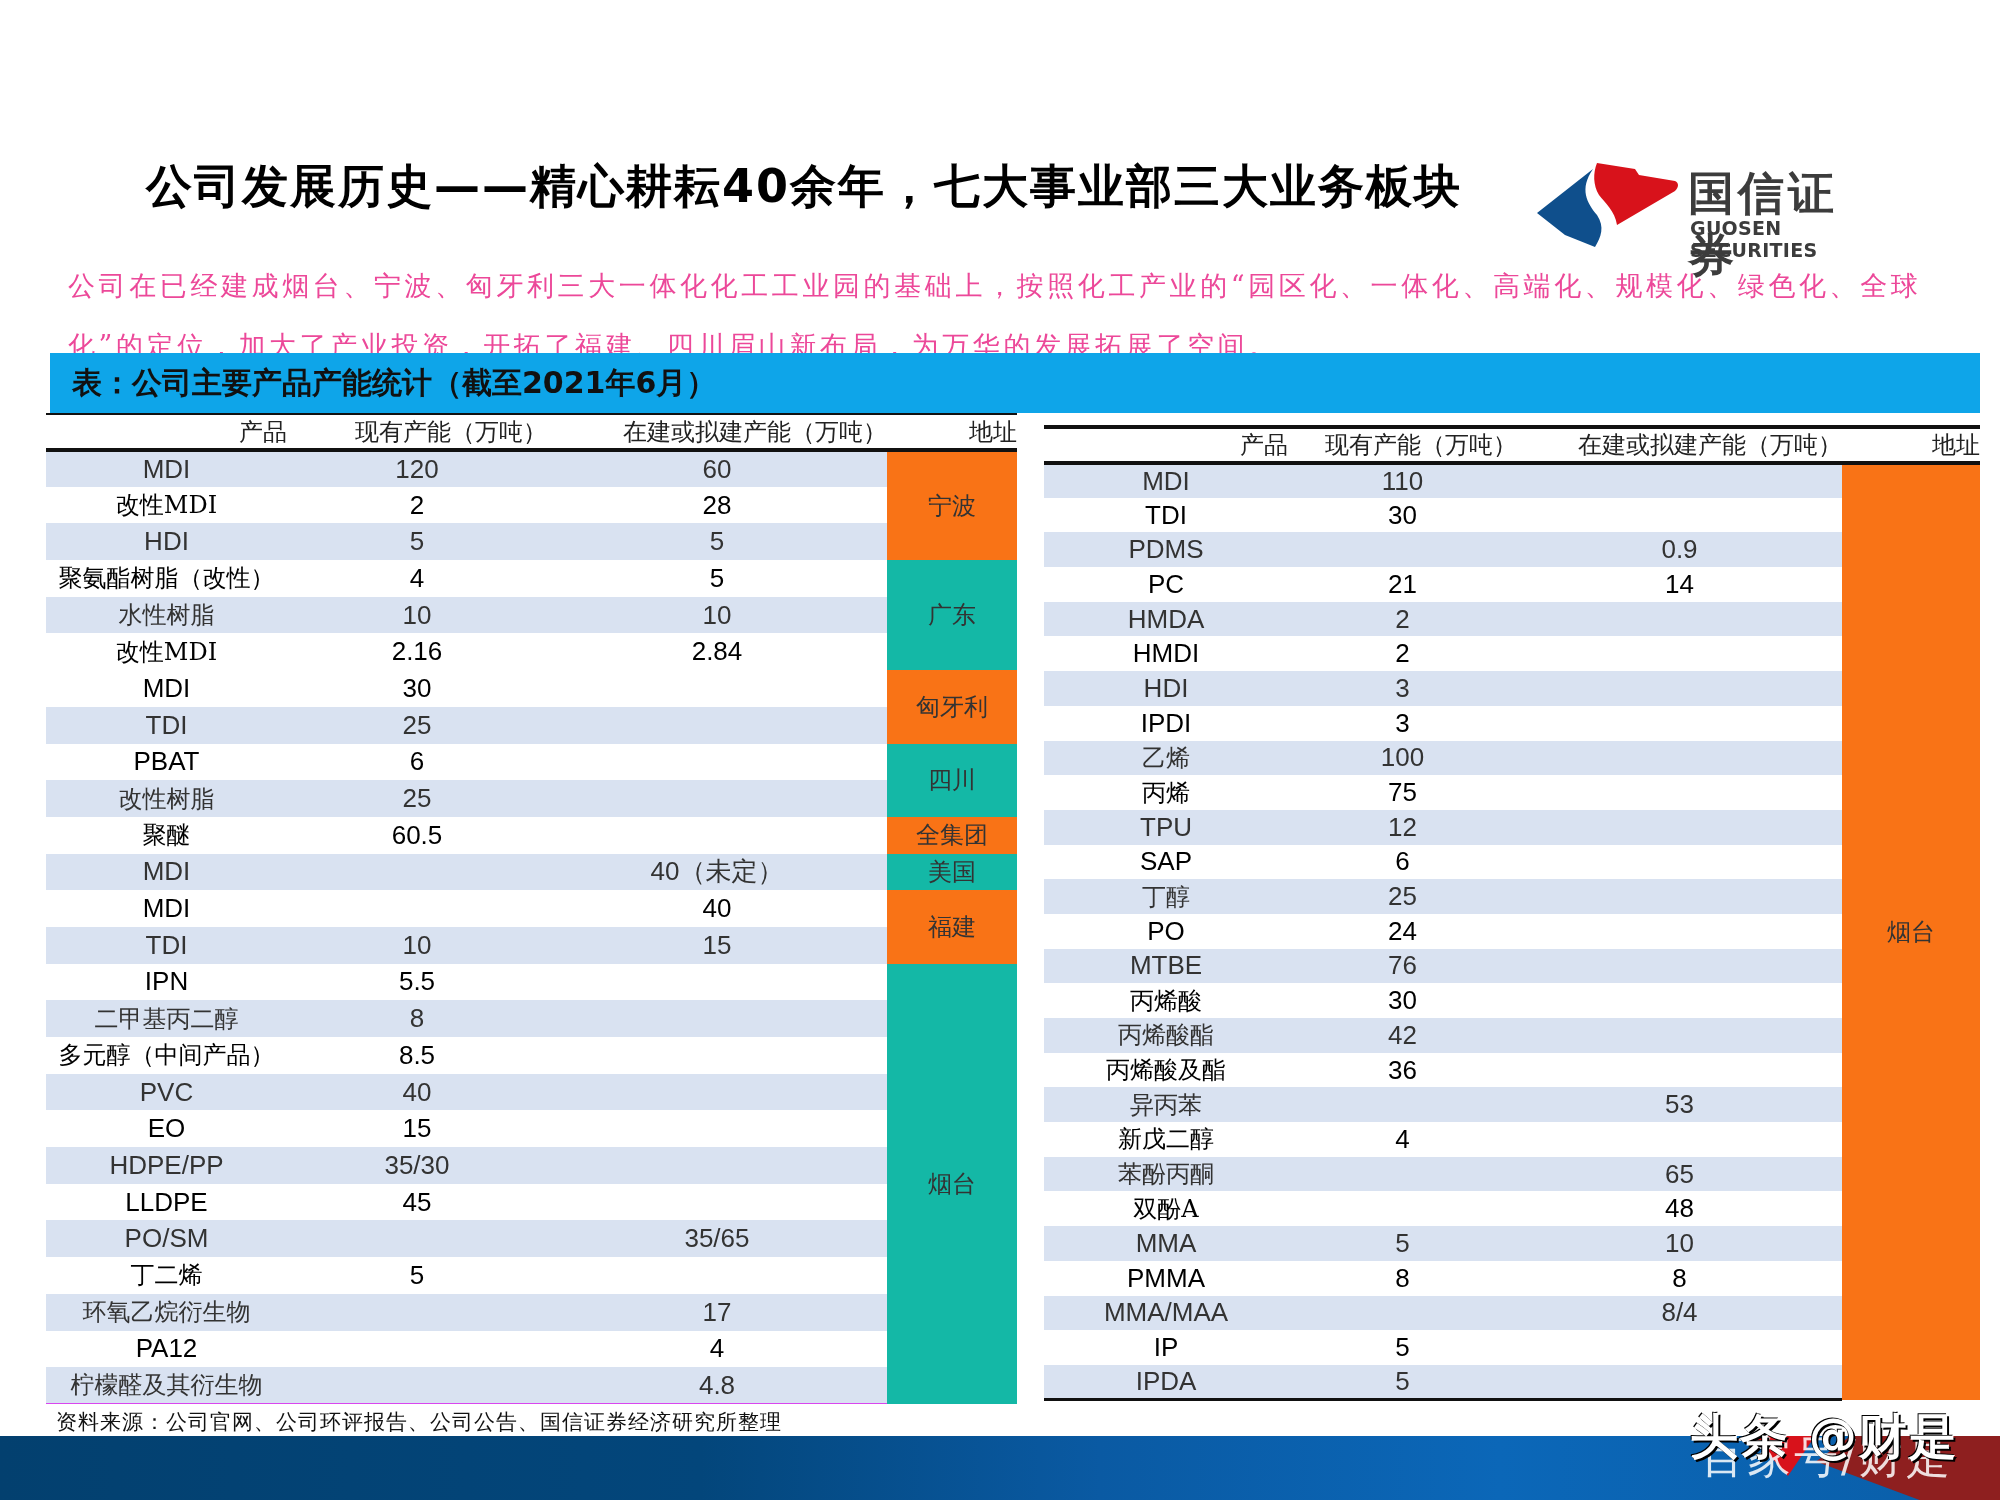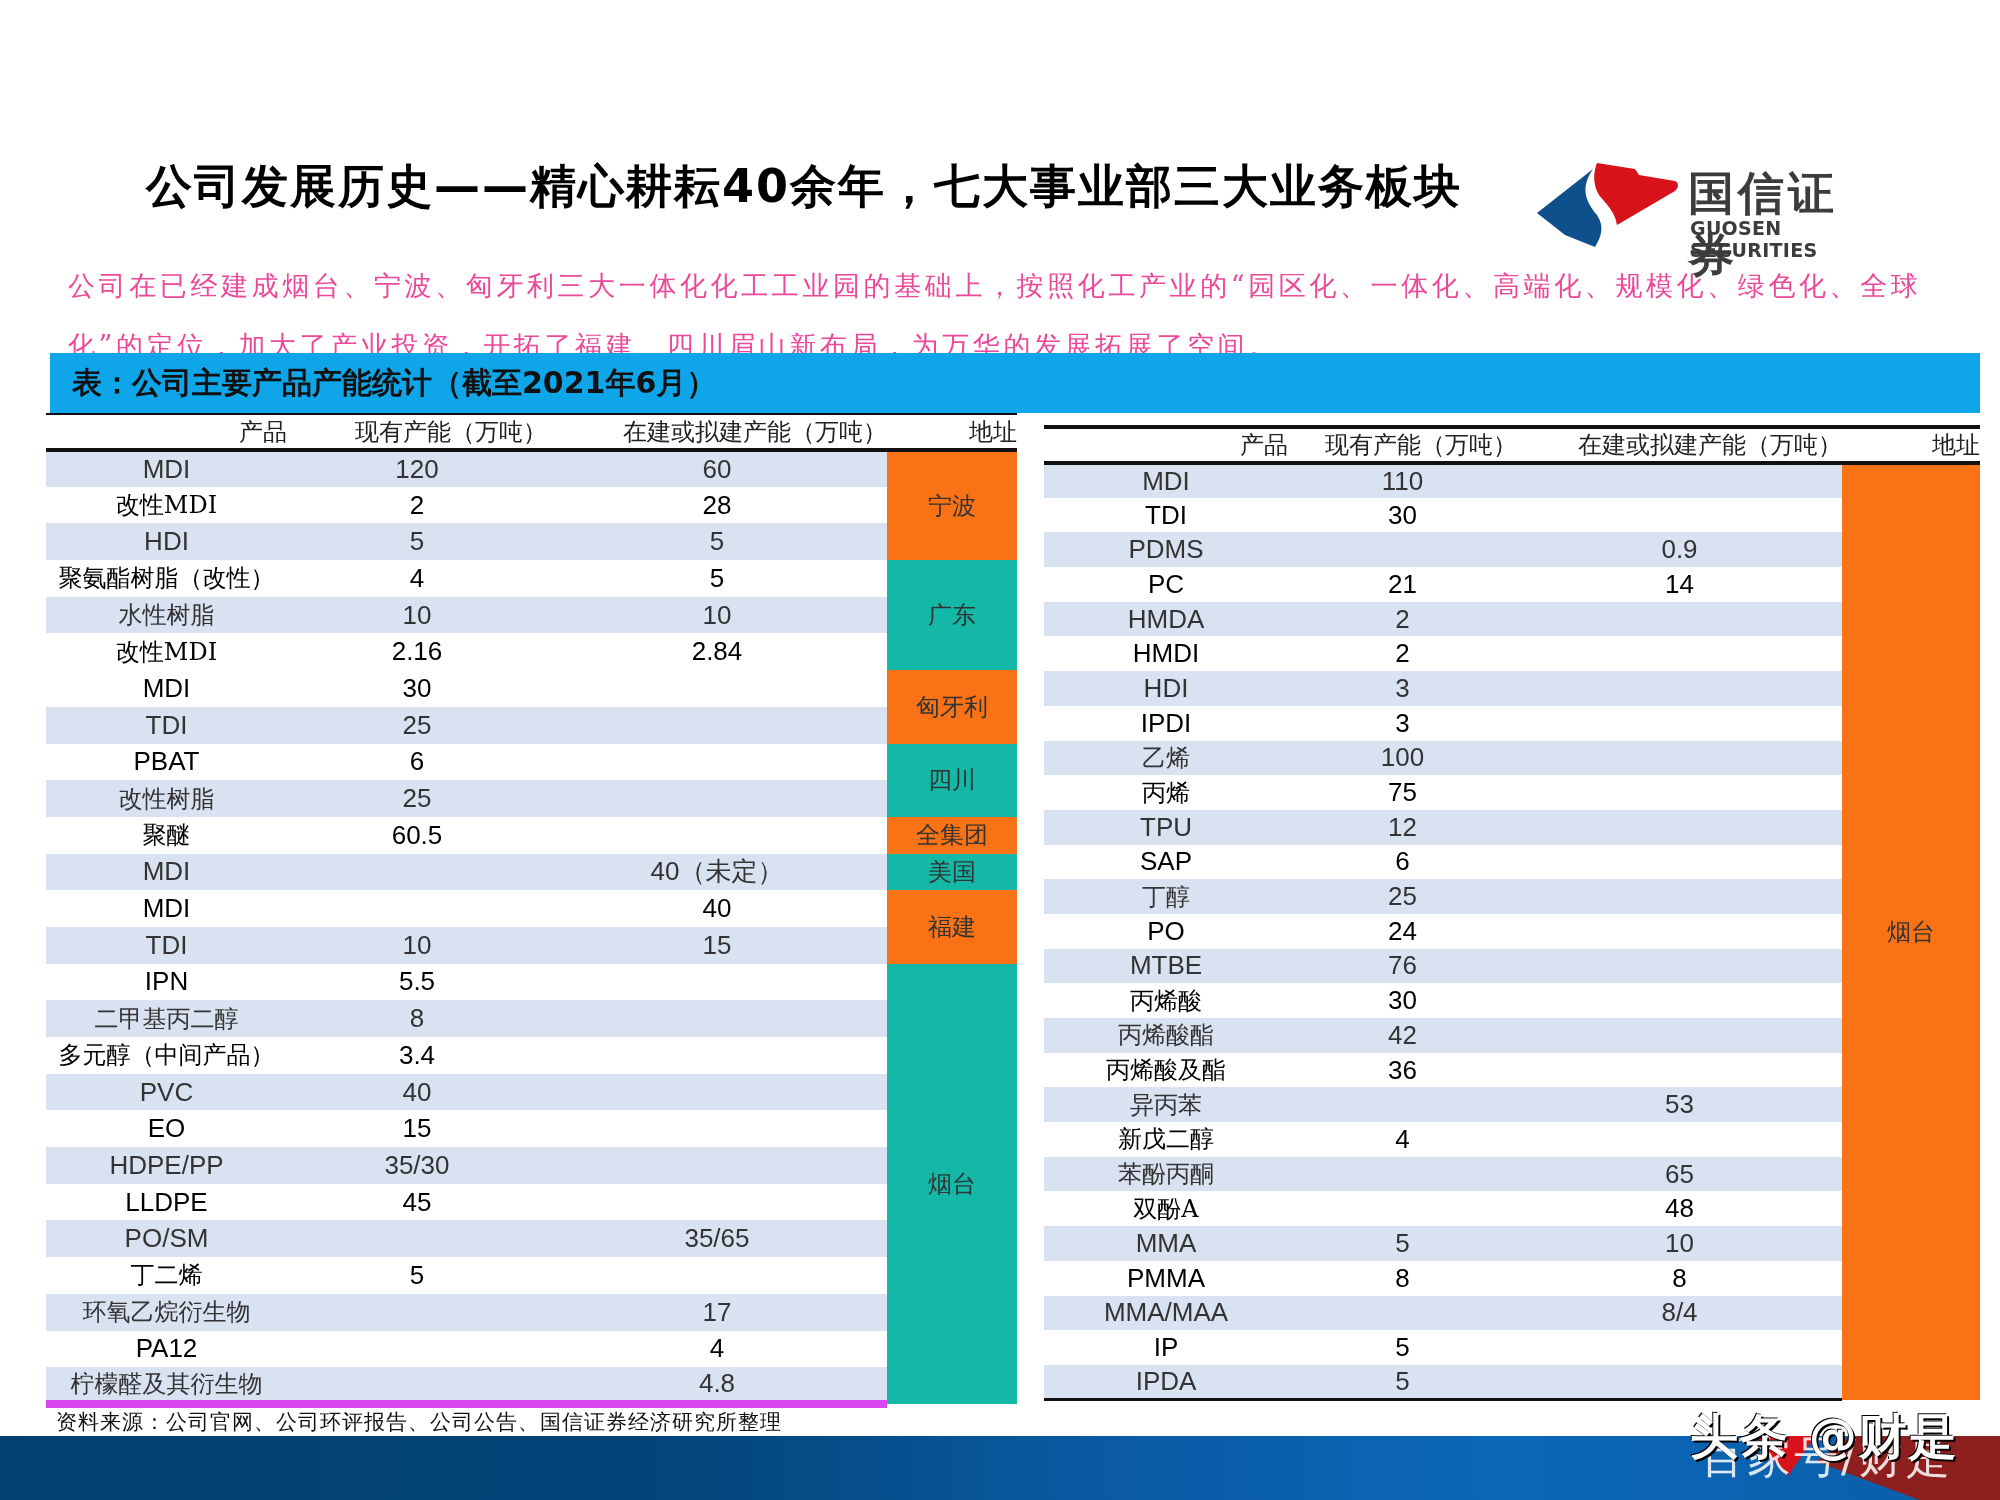--- a/index.html
+++ b/index.html
@@ -27,21 +27,21 @@
   tr.f td.c{background:#d9e2f1;color:#333;}
   tr.w td.c{background:#fff;color:#000;}
   td.addr{font-family:"DejaVu Serif","Liberation Serif",serif;font-size:24px;color:#333;}
   td.addr.fill{background:#f97316;}
   td.addr.nofill{background:#14b8a6;}
   td.cn{font-family:"DejaVu Serif","Liberation Serif",serif;font-size:24px;}
   #tL{left:46px;top:413px;width:971px;}
   #tL thead tr{height:36px;}
   #tL thead th{border-top:2px solid #111;border-bottom:4px solid #111;}
   #tL tbody tr{height:36.7px;}
-  #tL tbody tr:last-child td{border-bottom:8px solid #d946ef;}
+  #tL tbody tr:last-child td{border-bottom:1px solid #d946ef;}
   #tR{left:1044px;top:425px;width:936px;}
   #tR thead tr{height:35px;}
   #tR thead th{border-top:4px solid #111;border-bottom:4px solid #111;}
   #tR tbody tr{height:34.7px;}
   #tR tbody tr:last-child td{border-bottom:3px solid #111;margin-left:48px;}
   .source{position:absolute;left:56px;top:1408px;font-size:21px;color:#111;letter-spacing:1px;}
   .footer{position:absolute;left:0;top:1436px;width:2000px;height:64px;
           background:linear-gradient(90deg,#03406f 0%,#03467b 35%,#0a5aa3 55%,#0b67b8 75%,#0a5ea8 100%);}
   .footer .red{position:absolute;right:0;top:0;width:230px;height:64px;background:#8e1f1f;
                clip-path:polygon(35% 0,100% 0,100% 100%,65% 100%,20% 40%);}
@@ -172,21 +172,21 @@
         <td class="c"></td>
         <td rowspan="12" class="addr nofill">烟台</td>
       </tr>
     <tr class="f">
         <td class="c cn">二甲基丙二醇</td>
         <td class="c">8</td>
         <td class="c"></td>
       </tr>
     <tr class="w">
         <td class="c cn">多元醇（中间产品）</td>
-        <td class="c">3.4</td>
+        <td class="c">8.5</td>
         <td class="c"></td>
       </tr>
     <tr class="f">
         <td class="c">PVC</td>
         <td class="c">40</td>
         <td class="c"></td>
       </tr>
     <tr class="w">
         <td class="c">EO</td>
         <td class="c">15</td>

